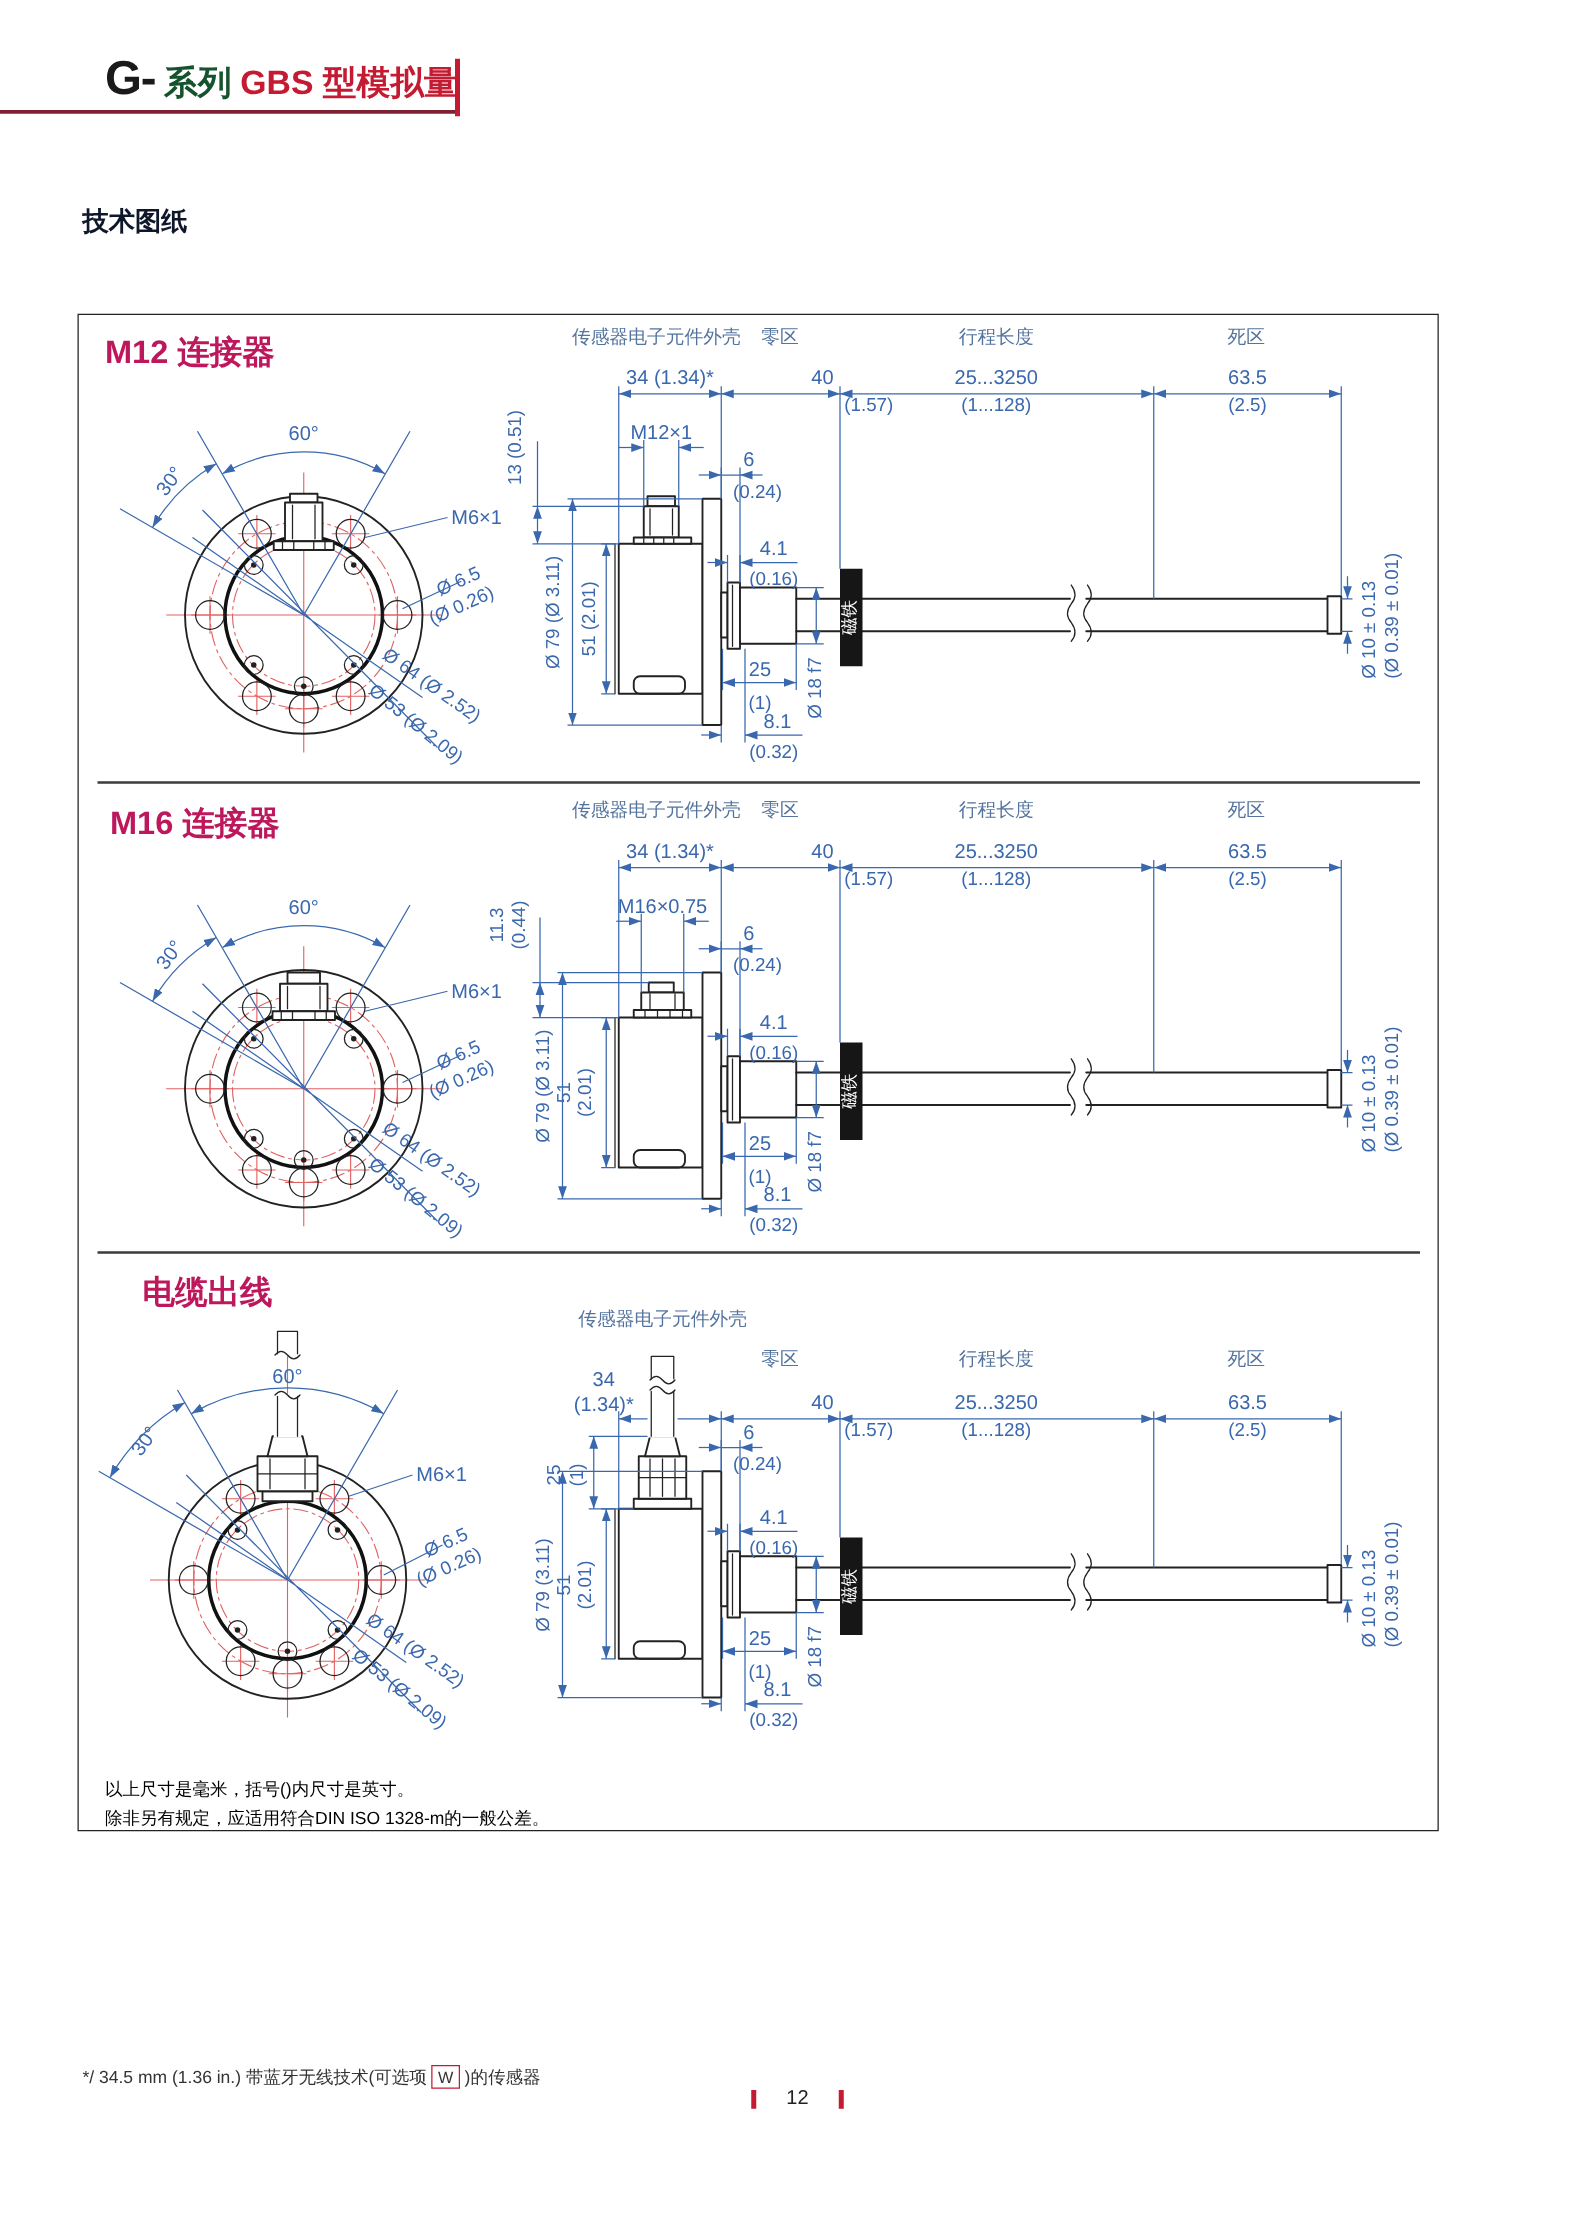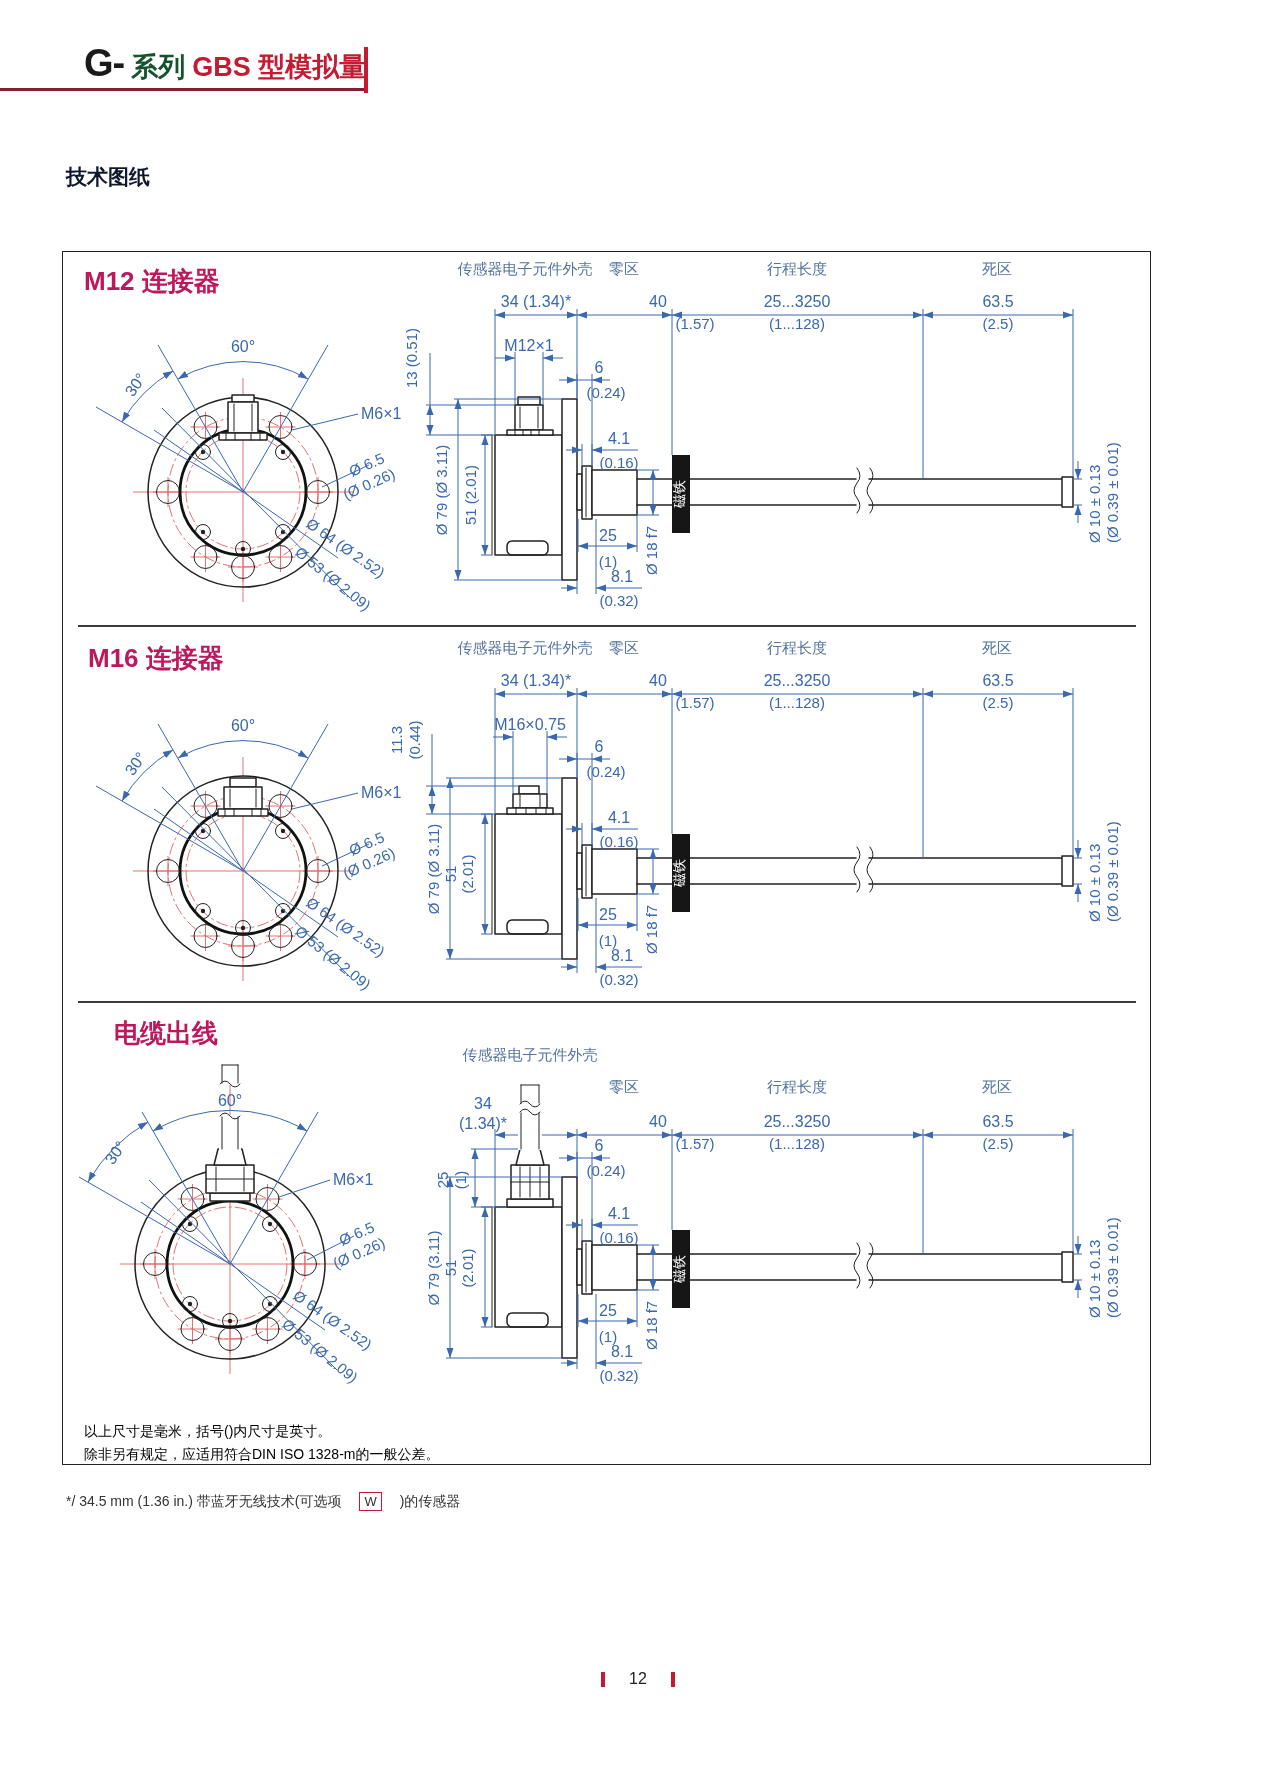--- a/index.html
+++ b/index.html
@@ -13,21 +13,21 @@
   #hdr .b1{font-size:38px;font-weight:800;color:#1a1a1a;letter-spacing:-1px;}
   #hdr .b2{font-size:27px;font-weight:700;color:#14532d;}
   #hdr .b3{font-size:27px;font-weight:700;color:#c41a32;}
   #doc-section{left:66px;top:163px;font-size:21px;font-weight:700;color:#0f172a;}
   
   #box{left:62px;top:251px;width:1089px;height:1214px;border:1.6px solid #222;box-sizing:border-box;}
   .sec-title{font-size:26px;font-weight:700;color:#be185d;white-space:nowrap;}
   .divider{left:78px;width:1058px;height:1.5px;background:#3c3c3c;}
   
   #notes{left:84px;top:1420px;font-size:14px;color:#000000;line-height:1.65;}
-  #footnote{left:66px;top:1492px;font-size:14px;color:#333;display:flex;align-items:center;gap:18px;}
+  #footnote{left:66px;top:1652px;font-size:14px;color:#333;display:flex;align-items:center;gap:4px;}
   #footnote .wbox{display:inline-block;border:1.4px solid #c41a32;padding:0 4px;font-size:13px;color:#333;line-height:17px;}
   #pagenum{left:0;top:1670px;width:1276px;display:flex;justify-content:center;align-items:center;gap:24px;}
   #pagenum .bar{width:4px;height:15px;background:#c41a32;}
   #pagenum .num{font-size:16px;color:#222;}
   
   svg{position:absolute;overflow:visible;}
   svg text{font-family:"Liberation Sans","DejaVu Sans",sans-serif;}
   .ol{stroke:#222;stroke-width:1.5;fill:none;stroke-linejoin:round;stroke-linecap:round;}
   .of{stroke:#222;stroke-width:1.5;fill:#fff;stroke-linejoin:round;}
   .ob{stroke:#111;stroke-width:2.8;fill:none;}

